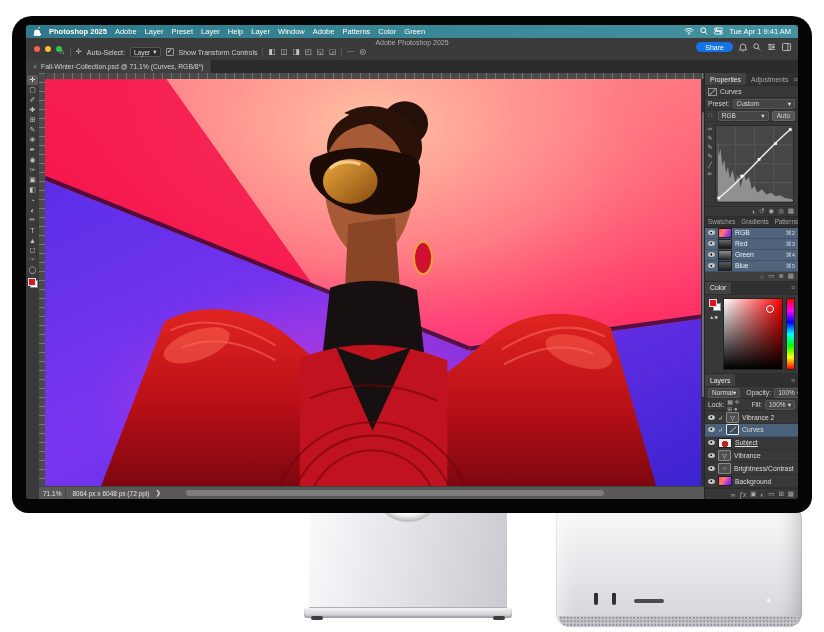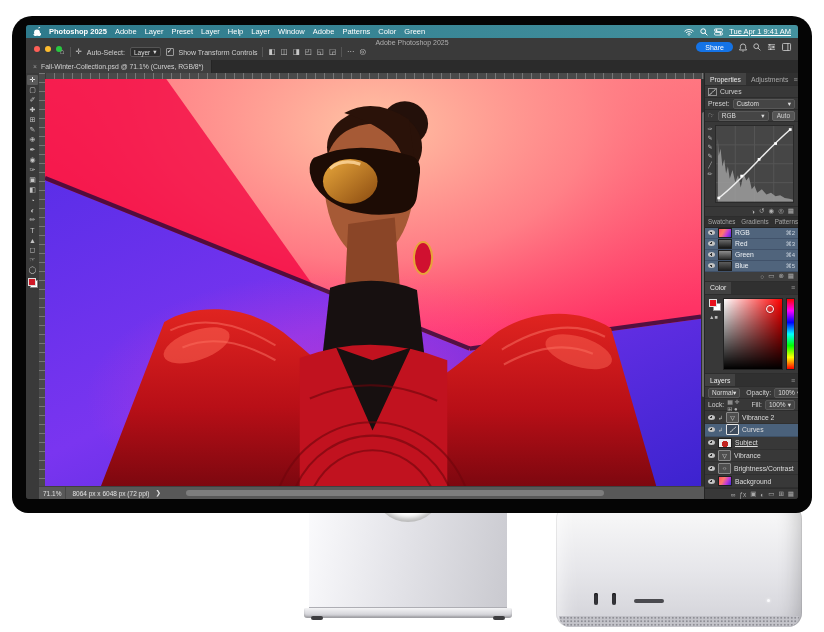--- a/index.html
+++ b/index.html
@@ -14,21 +14,21 @@
   .mac{position:absolute;left:556px;top:503px;width:246px;height:124px;border-radius:16px 16px 14px 14px;background:linear-gradient(180deg,#fafafa,#e6e6ea 55%,#d2d2d8);box-shadow:inset 0 0 0 1px rgba(0,0,0,.07),inset -16px 0 20px -12px rgba(0,0,0,.22),inset 16px 0 20px -12px rgba(255,255,255,.7);z-index:1;}
   .mac-mesh{position:absolute;left:3px;right:3px;bottom:0;height:11px;border-radius:0 0 13px 13px;background-color:#c4c4ca;background-image:radial-gradient(#8e8e95 .8px,transparent 1px);background-size:3.5px 3.5px;}
   .port{position:absolute;top:90px;width:4px;height:12px;background:#333338;border-radius:2px;box-shadow:inset 0 1px 1px #111;}
   .sd{position:absolute;top:96px;left:78px;width:30px;height:4px;background:#4a4a4f;border-radius:2px;}
   .led{position:absolute;top:96px;right:32px;width:3px;height:3px;border-radius:50%;background:#fbfbfd;box-shadow:0 0 3px #fff;}
   
   .screen{position:absolute;left:14px;top:9px;width:772px;height:474px;background:#323232;border-radius:3px;overflow:hidden;}
   
   .menubar{position:absolute;left:0;top:0;right:0;height:13px;background:linear-gradient(90deg,#2e7a8c,#44929f);display:flex;align-items:center;gap:8px;padding:0 7px;color:#fff;font-size:7.5px;white-space:nowrap;}
   .menubar .app-name{font-weight:bold;}
-  .menu-right{margin-left:auto;display:flex;align-items:flex-end;gap:6px;text-decoration:underline;}
+  .menu-right{margin-left:auto;display:flex;align-items:flex-start;gap:6px;}
   .menu-right svg{display:block;}
   
   .chrome{position:absolute;left:0;top:13px;right:0;height:22px;background:#3a3a3a;border-bottom:1px solid #262626;}
   .lights{position:absolute;left:8px;top:8px;display:flex;gap:5px;}
   .light{width:6px;height:6px;border-radius:50%;}
   .win-title{position:absolute;left:0;right:0;top:1px;text-align:center;font-size:7px;color:#aeaeae;}
   .opts{position:absolute;left:34px;top:9px;display:flex;align-items:center;gap:5px;font-size:7px;color:#cfcfcf;}
   .opts .sep{width:1px;height:10px;background:#555;}
   .dd-sm{background:#2d2d2d;border:1px solid #555;border-radius:2px;padding:0 3px;font-size:6.5px;color:#ddd;display:flex;align-items:center;gap:3px;}
   .chk{width:6px;height:6px;border:1px solid #999;border-radius:1px;font-size:6px;line-height:5px;color:#fff;text-align:center;}

